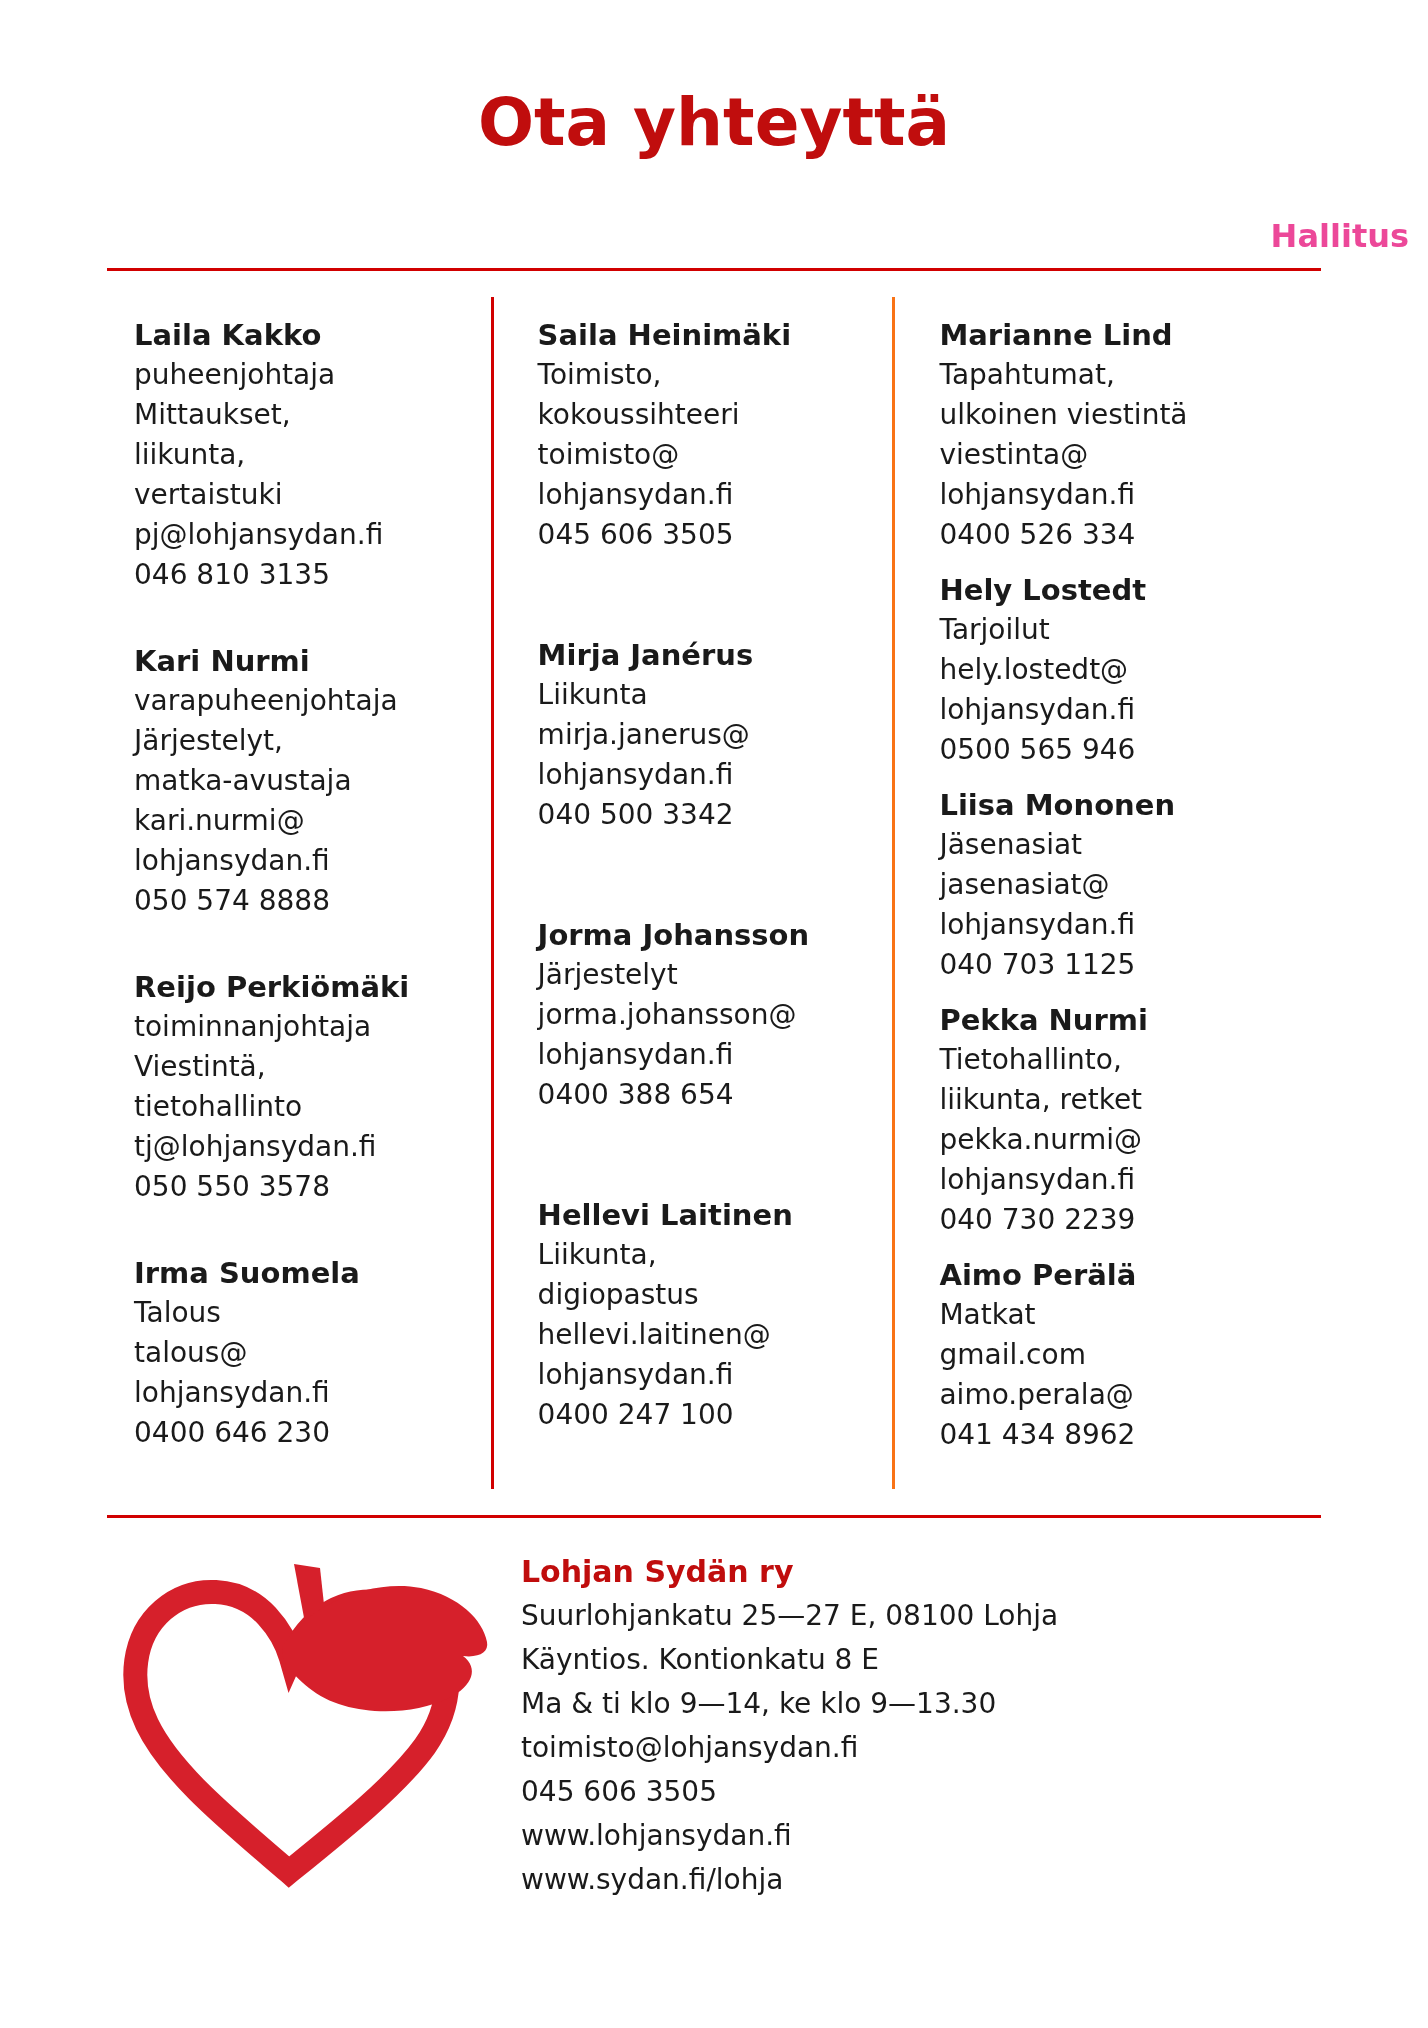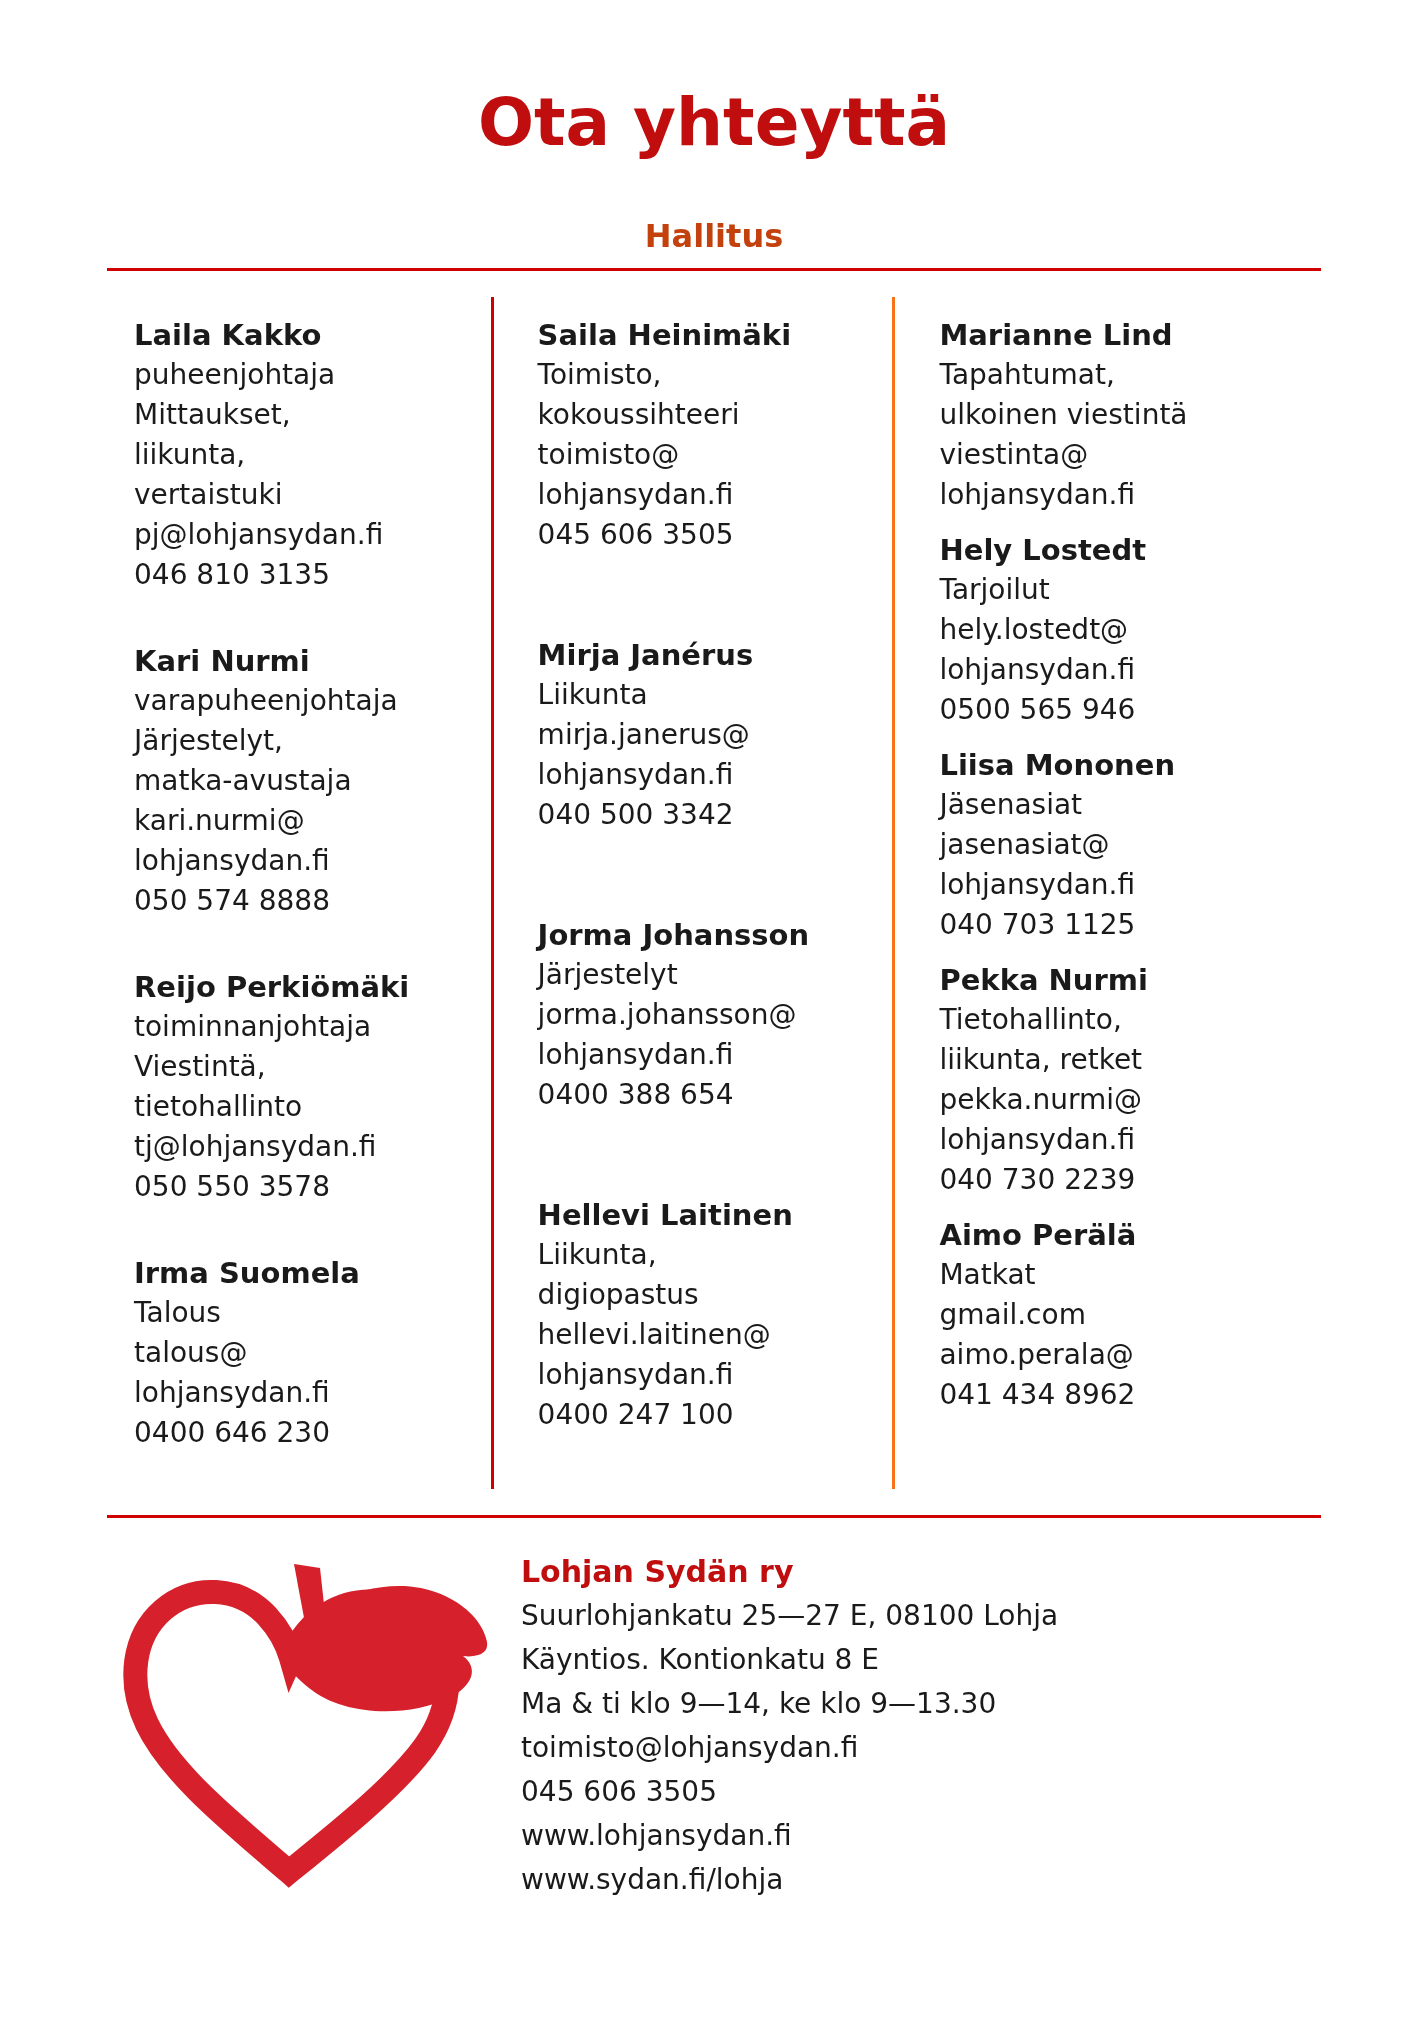--- a/index.html
+++ b/index.html
@@ -15,24 +15,24 @@
   .title {
     padding-top:88px;
     text-align:center;
     font-size:66px;
     font-weight:bold;
     color:#c00d0d;
     line-height:1.05;
   }
   .section-heading {
     margin-top:62px;
-    text-align:center;
+    text-align:right;
     font-size:32px;
     font-weight:bold;
-    color:#c2410c;
+    color:#ec4899;
     line-height:1.1;
   }
   .rule {
     height:0;
     border:none;
     border-top:3px solid #d10000;
     margin:14px 88px 0 88px;
   }
   .rule.bottom { margin-top:26px; }
   .columns {
@@ -139,20 +139,21 @@
           <div class="line">0400 247 100</div>
         </div>
       </div>
     <div class="col col-3">
         <div class="person">
           <div class="name">Marianne Lind</div>
           <div class="line">Tapahtumat,</div>
           <div class="line">ulkoinen viestintä</div>
           <div class="line">viestinta@</div>
           <div class="line">lohjansydan.fi</div>
+          <div class="line">0400 526 334</div>
         </div>
         <div class="person">
           <div class="name">Hely Lostedt</div>
           <div class="line">Tarjoilut</div>
           <div class="line">hely.lostedt@</div>
           <div class="line">lohjansydan.fi</div>
           <div class="line">0500 565 946</div>
         </div>
         <div class="person">
           <div class="name">Liisa Mononen</div>

